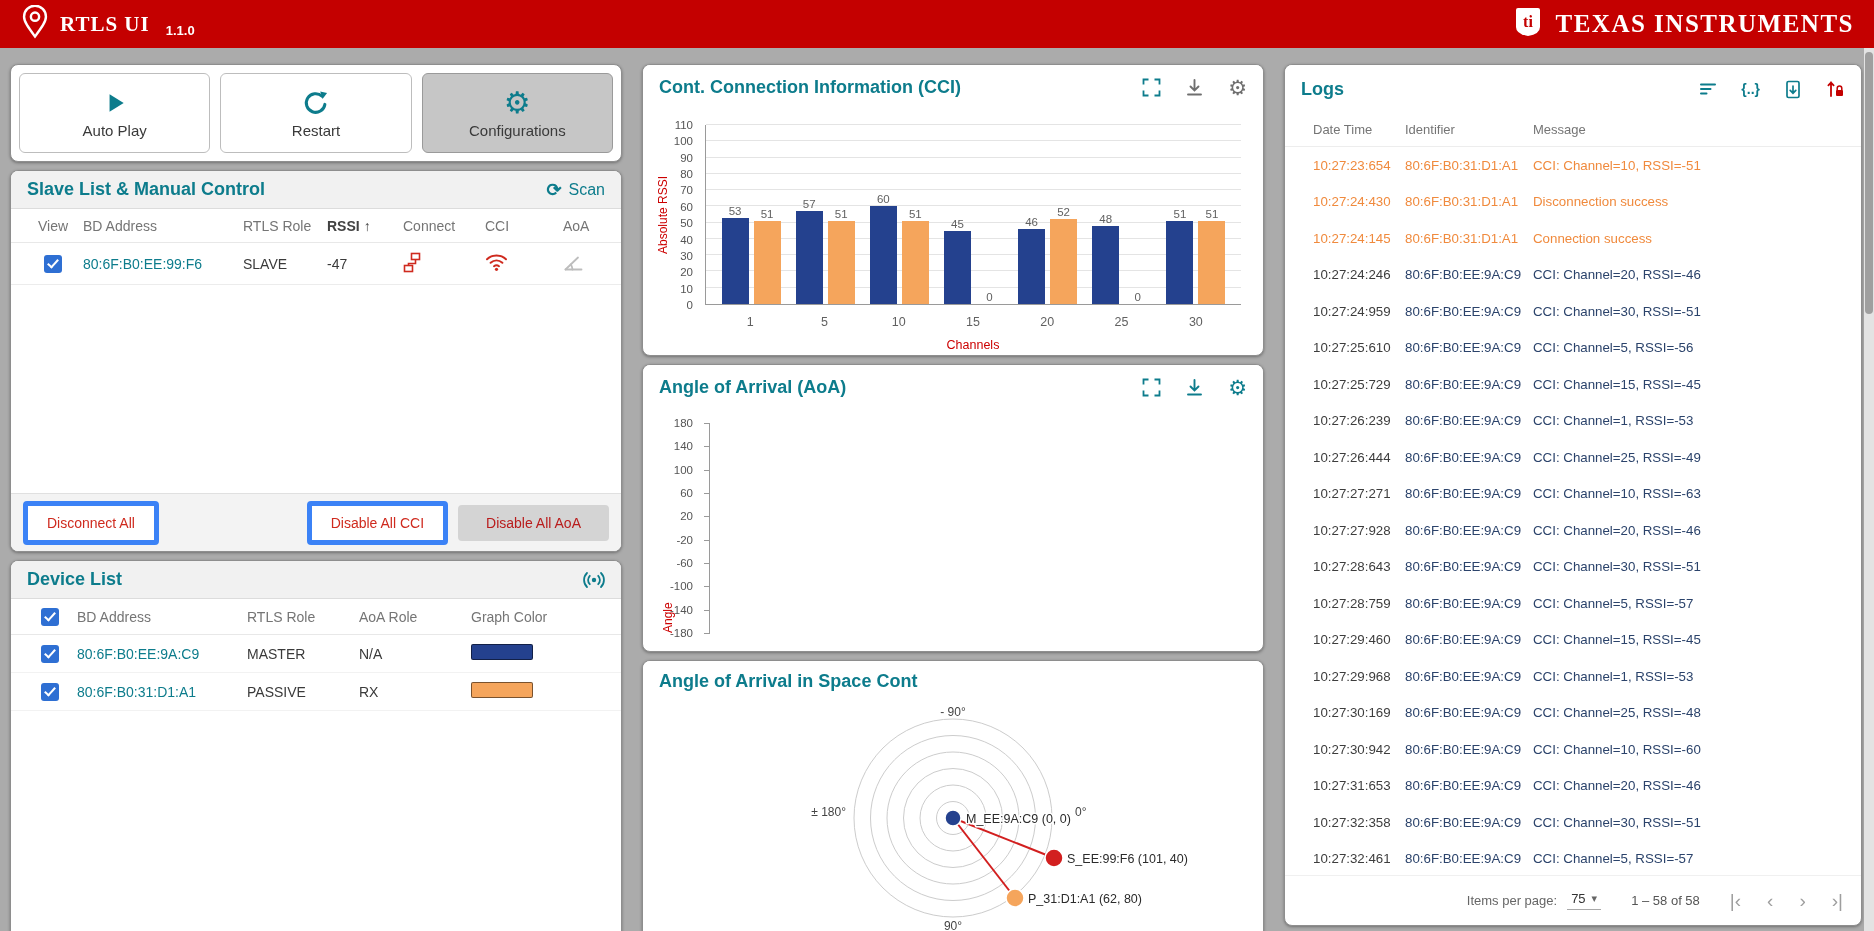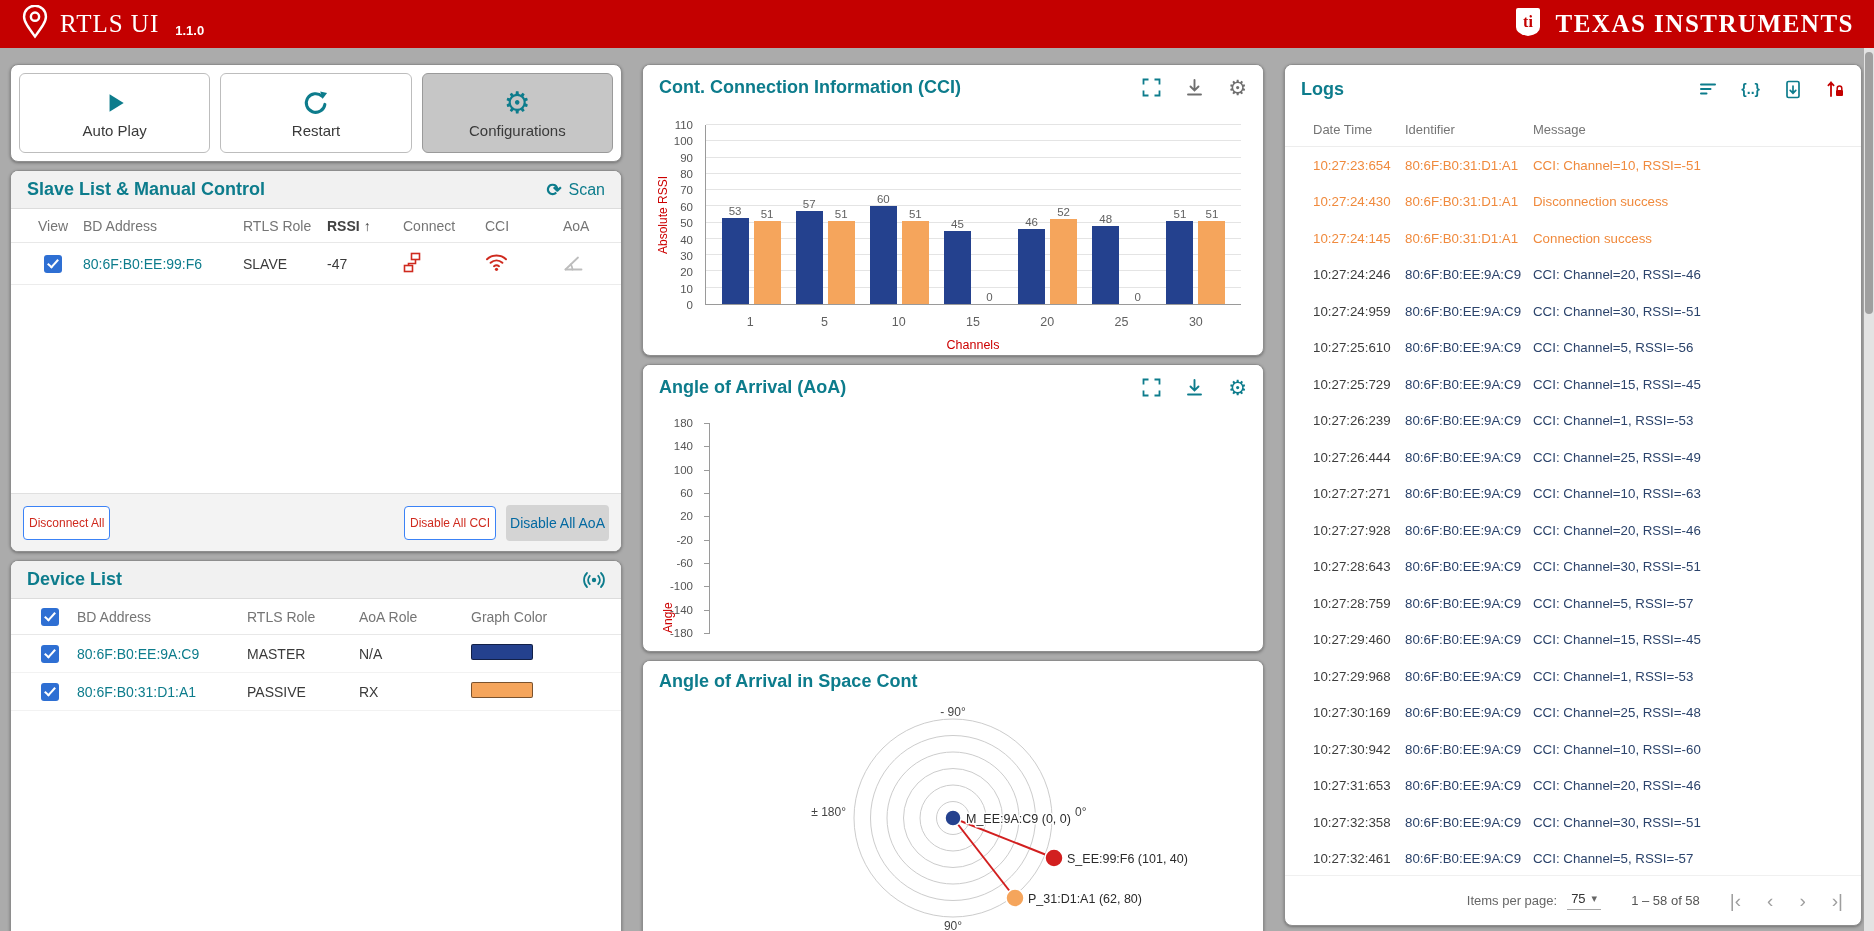--- a/index.html
+++ b/index.html
@@ -3,21 +3,21 @@
 <meta charset="utf-8">
 <style>
   *{margin:0;padding:0;box-sizing:border-box}
   html,body{width:1874px;height:931px;overflow:hidden}
   body{font-family:"Liberation Sans",sans-serif;background:#ABABAB}
   #app{position:relative;width:1874px;height:931px;overflow:hidden;background:#ABABAB}
 
   
   header{position:absolute;top:0;left:0;right:0;height:48px;background:#C40000;display:flex;align-items:center;padding:0 20px;color:#fff;z-index:5}
   .brand-left{display:flex;align-items:center;gap:10px}
-  .app-title{font-family:"Liberation Serif",serif;font-weight:400;font-size:25px;letter-spacing:1px}
+  .app-title{font-family:"Liberation Serif",serif;font-weight:700;font-size:21px;letter-spacing:1px}
   .app-version{font-size:13px;font-weight:700;margin-left:6px;margin-top:13px}
   .brand-right{margin-left:auto;display:flex;align-items:center;gap:14px}
   .ti-name{font-family:"Liberation Serif",serif;font-size:25px;font-weight:700;letter-spacing:1.5px}
 
   
   .panel{position:absolute;background:#fff;border:1px solid #8E8E8E;border-radius:8px;box-shadow:0 1px 3px rgba(0,0,0,.35);overflow:hidden}
   .phead{display:flex;align-items:center;padding:16px 16px;height:44px;background:#fff}
   .phead.gray{background:#F1F1F1;border-bottom:1px solid #DCDCDC;height:38px}
   .ptitle{color:#0D7C8C;font-weight:700;font-size:18px;white-space:nowrap}
   .phead-icons{margin-left:auto;display:flex;align-items:center;gap:24px}
@@ -39,22 +39,22 @@
   .scan-glyph{font-size:18px;font-weight:700}
   .thead{display:grid;align-items:center;height:34px;color:#757575;font-size:14px;border-bottom:1px solid #E8E8E8}
   .slave-grid{grid-template-columns:60px 160px 84px 70px 82px 78px 66px;padding-left:12px}
   .trow{display:grid;align-items:center}
   .slave-row{height:42px;border-bottom:1px solid #ECECEC;font-size:14px;color:#3A3A3A}
   .addr{color:#0D7C8C;cursor:pointer}
   .center{display:flex;justify-content:center}
   .icell{padding-left:6px}
   .th-sort{color:#424242;font-weight:700;display:flex;align-items:center;gap:4px}
   .slave-footer{position:absolute;left:0;right:0;bottom:0;height:58px;background:#F3F3F3;border-top:1px solid #E0E0E0;display:flex;align-items:center;padding:0 12px;gap:10px}
-  .btn-outline-red{background:#fff;border:1px solid #3b82f6;color:#CF2A1E;font-size:12px;padding:9px 5px;border-radius:4px;cursor:pointer;font-family:inherit;white-space:nowrap}
-  .btn-disabled{background:#D4D4D4;border:none;color:#0369a1;font-size:14px;padding:10px 4px;border-radius:4px;font-family:inherit;white-space:nowrap}
+  .btn-outline-red{background:#fff;border:5px solid #3b82f6;color:#CF2A1E;font-size:14px;padding:9px 19px;border-radius:4px;cursor:pointer;font-family:inherit;white-space:nowrap}
+  .btn-disabled{background:#D4D4D4;border:none;color:#b91c1c;font-size:14px;padding:10px 28px;border-radius:4px;font-family:inherit;white-space:nowrap}
   .spacer{flex:1}
 
   
   .device-panel{left:10px;top:560px;width:612px;height:380px}
   .device-grid{grid-template-columns:54px 170px 112px 112px 1fr;padding-left:12px}
   .device-thead{height:36px}
   .device-row{height:38px;font-size:14px;color:#3A3A3A;border-bottom:1px solid #F2F2F2}
   .swatch{width:62px;height:16px;border-radius:2px;border:1px solid rgba(0,0,0,.5);display:inline-block}
 
   

